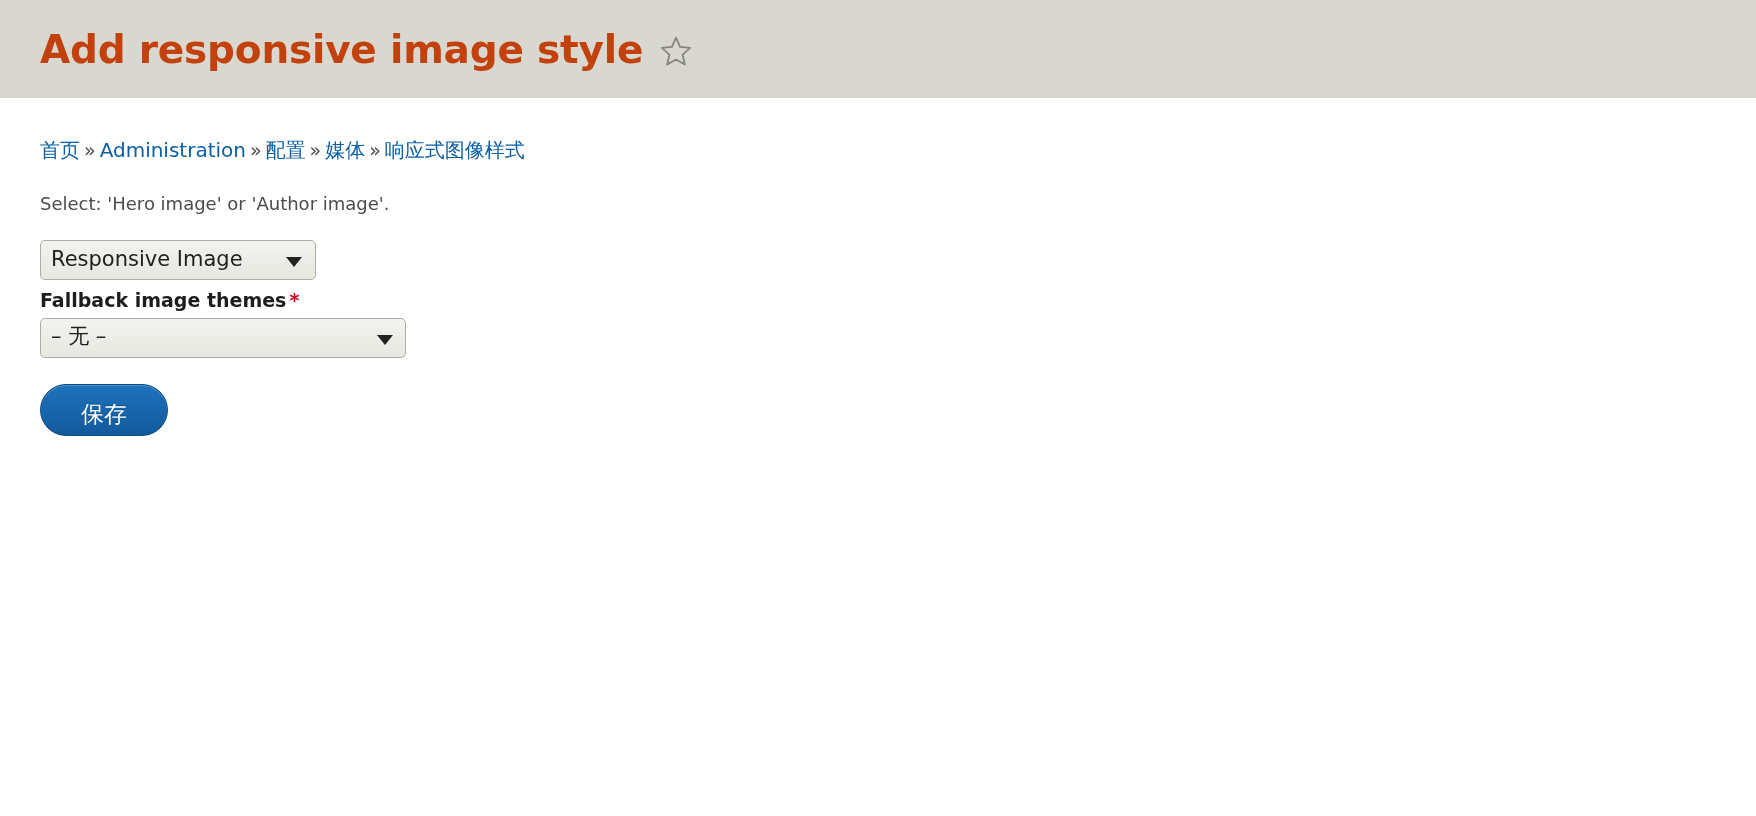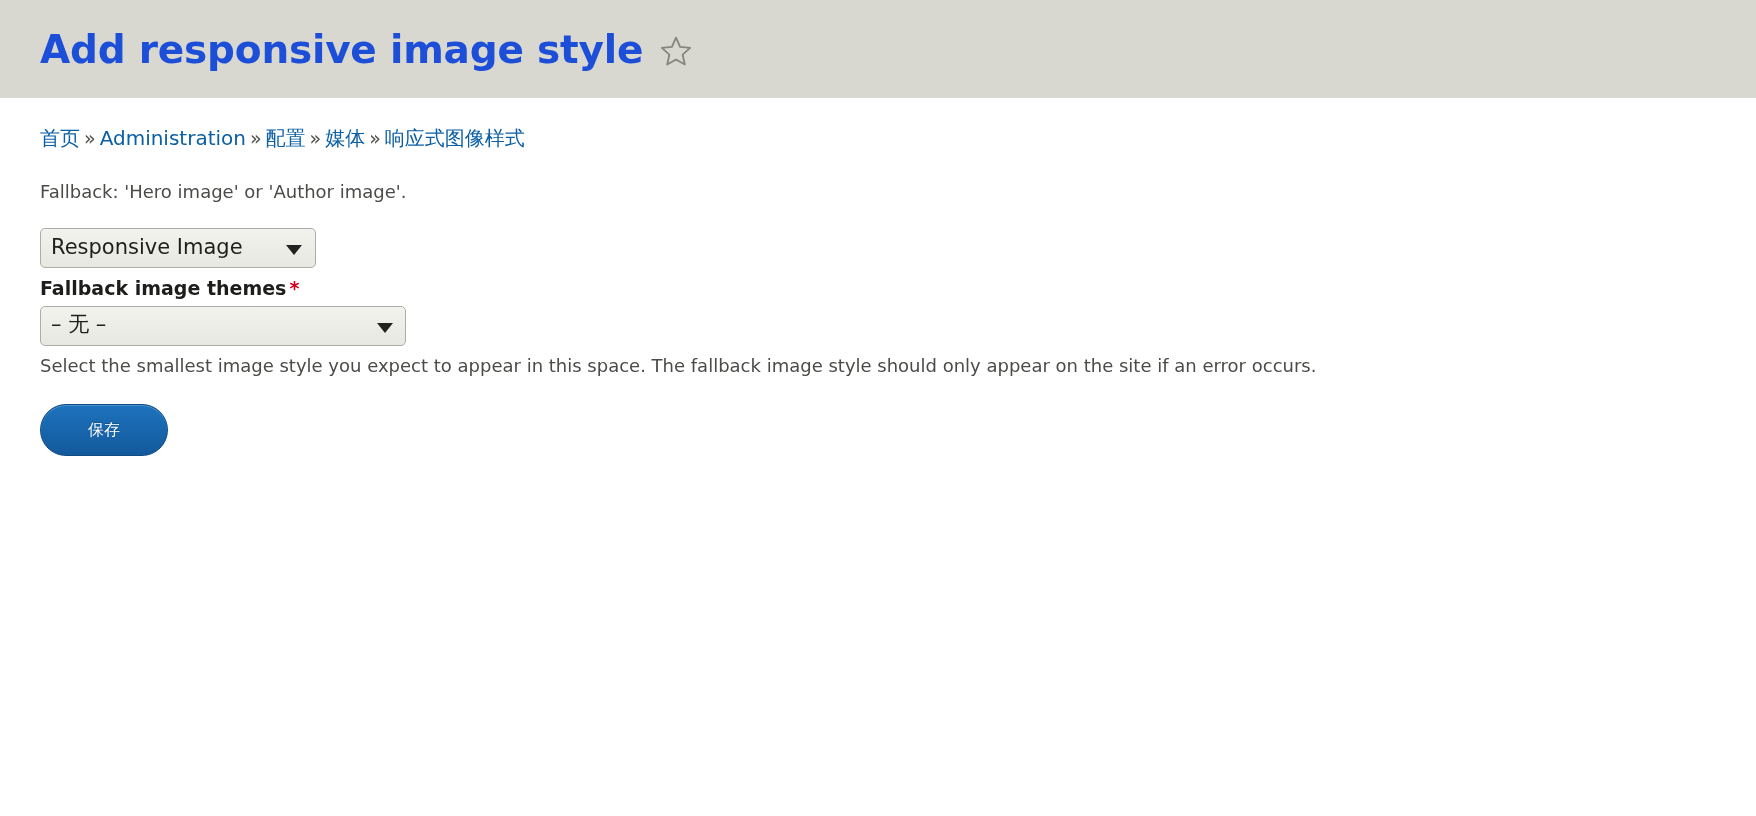--- a/index.html
+++ b/index.html
@@ -27,21 +27,21 @@
   }
   .page-title-wrap {
     display: flex;
     align-items: center;
     gap: 16px;
   }
   .page-title {
     font-family: "DejaVu Sans", "Liberation Sans", sans-serif;
     font-size: 39px;
     font-weight: bold;
-    color: #1d4ed8;
+    color: #c2410c;
     letter-spacing: -0.2px;
     line-height: 1;
     white-space: nowrap;
   }
   .star-icon {
     display: inline-block;
     width: 34px;
     height: 34px;
     margin-top: 4px;
     line-height: 0;
@@ -49,21 +49,21 @@
   .star-icon svg {
     display: block;
   }
 
   
   .content {
     padding: 0 40px 0 40px;
   }
 
   .breadcrumb {
-    padding-top: 28px;
+    padding-top: 40px;
     font-size: 20px;
     line-height: 1.2;
     color: #3b3b39;
     white-space: nowrap;
   }
   .breadcrumb a {
     color: #0b5fa5;
     text-decoration: none;
   }
   .crumb-sep {
@@ -157,21 +157,21 @@
 
   
   .actions { margin-top: 26px; }
   .button-primary {
     display: inline-block;
     box-sizing: border-box;
     min-width: 128px;
     height: 52px;
     padding: 14px 30px;
     font-family: Liberation Serif, serif;
-    font-size: 16px;
+    font-size: 23px;
     font-weight: normal;
     color: #ffffff;
     background: linear-gradient(to bottom, #1d72bd 0%, #13599c 100%);
     border: 1px solid #0f4b84;
     border-radius: 26px;
     cursor: pointer;
     text-shadow: 0 -1px 0 rgba(0,0,0,0.25);
     box-shadow: inset 0 1px 0 rgba(255,255,255,0.22);
     outline: none;
   }
@@ -191,40 +191,39 @@
 </div>
 
 <div class="content">
 
   <nav class="breadcrumb">
     <a href="#">首页</a><span class="crumb-sep">»</span><a href="#">Administration</a><span class="crumb-sep">»</span><a href="#">配置</a><span class="crumb-sep">»</span><a href="#">媒体</a><span class="crumb-sep">»</span><a href="#">响应式图像样式</a>
   </nav>
 
   <form class="form">
 
-    <div class="form-description">Fallback: 'Hero image' or 'Author image'.</div>
+    <div class="form-description">Select: 'Hero image' or 'Author image'.</div>
 
     <div class="form-item">
       <span class="select-wrap">
         <select id="breakpoint-group-select" class="select-field">
           <option>Responsive Image</option>
         </select>
         <span class="select-arrow arrow-inline"></span>
       </span>
     </div>
 
     <div class="form-item">
       <label class="form-label" for="fallback-style-select"><span>Fallback image themes</span><span class="required-mark">*</span></label>
       <span class="select-wrap">
         <select id="fallback-style-select" class="select-field">
           <option>– 无 –</option>
         </select>
         <span class="select-arrow arrow-edge"></span>
       </span>
     </div>
-    <div class="form-description">Select the smallest image style you expect to appear in this space. The fallback image style should only appear on the site if an error occurs.</div>
 
     <div class="actions">
       <button type="submit" class="button-primary">保存</button>
     </div>
 
   </form>
 </div>
 
 </body></html>

